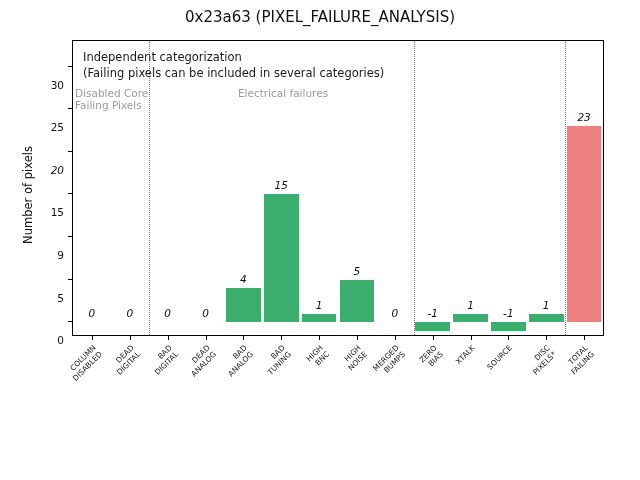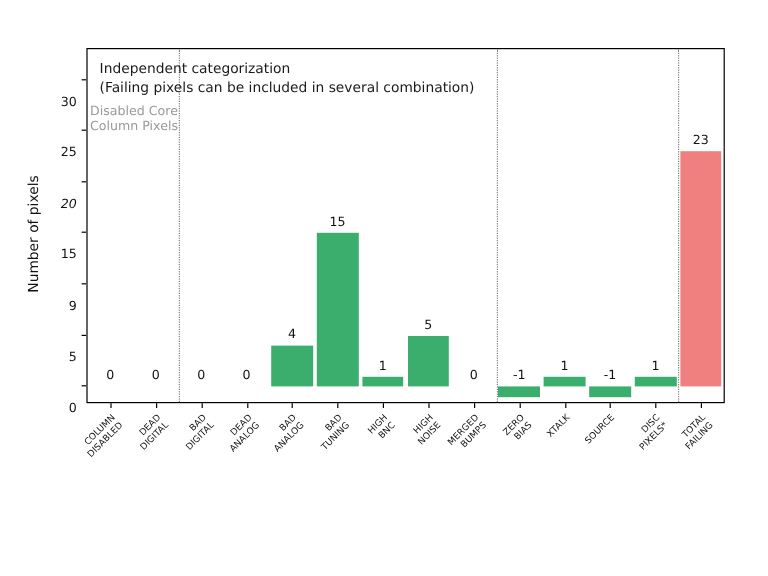--- a/index.html
+++ b/index.html
@@ -24,21 +24,21 @@
   }
   #plot-inner{position:absolute;left:0;top:0;right:0;bottom:0;overflow:hidden;}
 
   .ann{position:absolute;font-size:10.5px;line-height:12px;color:#9a9a9a;text-align:center;white-space:pre-line;}
   .note-strong{position:absolute;font-size:11.5px;line-height:16px;color:#1a1a1a;white-space:pre-line;}
 
   .divider{position:absolute;top:0;bottom:0;width:0;
     border-left:1.6px dotted #808080;}
 
   .bar{position:absolute;bottom:0;}
-  .bar-label{position:absolute;font-size:10.5px;color:#111;transform:translateX(-50%);}
+  .bar-label{position:absolute;font-size:10.5px;color:#111;transform:translateX(-50%);font-style:italic;}
   #y-axis{position:absolute;left:0;top:40px;width:72px;height:296px;}
   .ylab{position:absolute;right:8px;font-size:10.5px;color:#111;transform:translateY(-50%);text-align:right;margin-top:19px;}
   .ytickmark{position:absolute;right:0;width:4px;height:1px;background:#000;}
   #ylabel-text{
     position:absolute;left:-92px;top:148px;width:240px;
     transform:rotate(-90deg);transform-origin:center center;
     text-align:center;font-size:11.5px;color:#111;
   }
 
   
@@ -49,20 +49,21 @@
     transform:rotate(-45deg);transform-origin:right top;}
 
   #footnote{position:absolute;left:72px;top:398px;width:530px;
     font-size:11px;line-height:15px;color:#111;white-space:pre-line;}
 </style>
 </head>
 <body>
 
 <div id="figure">
 
+  <div id="chart-title">0x23a63 (PIXEL_FAILURE_ANALYSIS)</div>
 
   <div id="y-axis">
     <div id="ylabel-text">Number of pixels</div>
     <div id="y-ticks">
         <div class="ytickmark" style="top: 281.217px;"></div>
         <div class="ylab" style="top: 281.217px;">0</div>
         <div class="ytickmark" style="top: 238.609px;"></div>
         <div class="ylab" style="top: 238.609px;">5</div>
         <div class="ytickmark" style="top: 196px;"></div>
         <div class="ylab" style="top: 196px;">9</div>
@@ -106,25 +107,26 @@
           <div class="bar-label" style="left: 283.929px; top: 223.609px;">5</div>
           <div class="bar-label" style="left: 321.786px; top: 266.217px;">0</div>
           <div class="bar-label" style="left: 359.643px; top: 266.217px;">-1</div>
           <div class="bar-label" style="left: 397.5px; top: 257.696px;">1</div>
           <div class="bar-label" style="left: 435.357px; top: 266.217px;">-1</div>
           <div class="bar-label" style="left: 473.214px; top: 257.696px;">1</div>
           <div class="bar-label" style="left: 511.071px; top: 70.2174px;">23</div>
         </div>
 
       <div class="note-strong" id="ann-main" style="left:10px;top:8px;width:440px;">Independent categorization
-(Failing pixels can be included in several combination)</div>
+(Failing pixels can be included in several categories)</div>
 
       <div class="ann" id="ann-disabled" style="left:2px;top:46px;width:108px;text-align:left;">Disabled Core
-Column Pixels</div>
+Failing Pixels</div>
 
+      <div class="ann" id="ann-electrical" style="left:120px;top:46px;width:180px;">Electrical failures</div>
 
     </div>
   </div>
 
   <div id="x-axis">
       <div class="xtickmark" style="left: 19.9286px;"></div>
       <div class="xlab" style="left: -40.0714px; width: 60px;">COLUMN
 DISABLED</div>
       <div class="xtickmark" style="left: 57.7857px;"></div>
       <div class="xlab" style="left: -2.21429px; width: 60px;">DEAD

